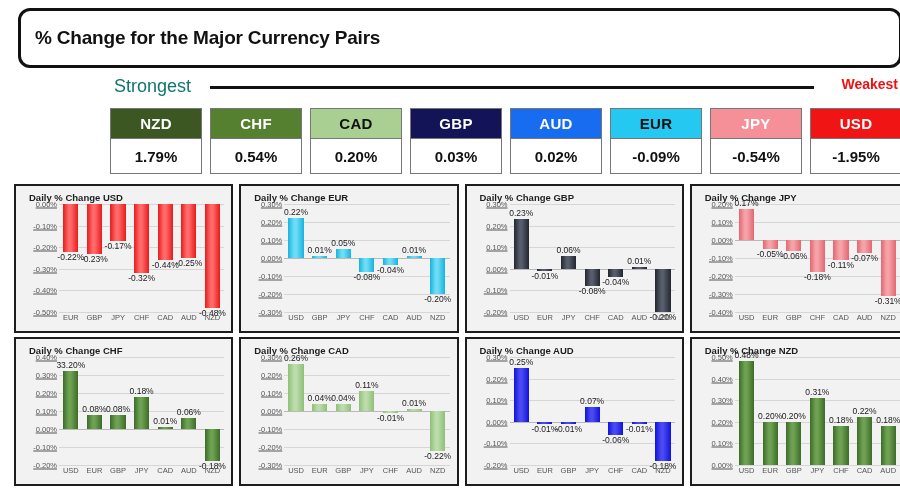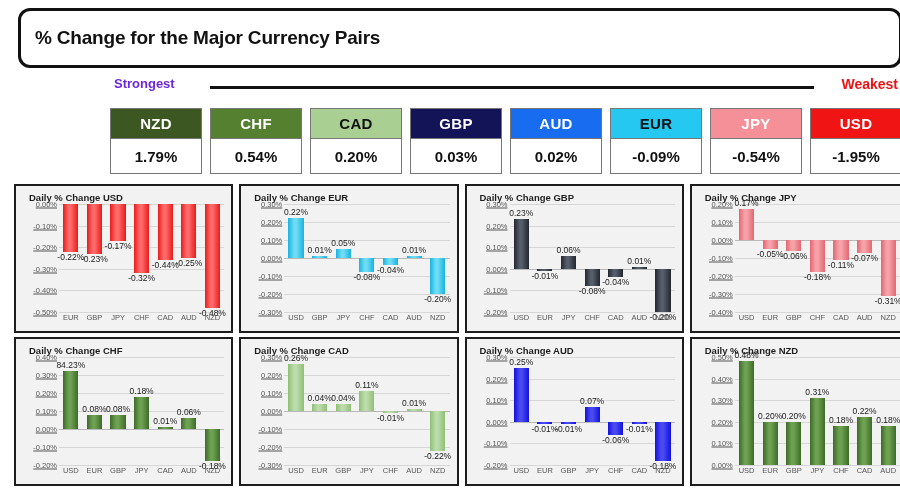--- a/index.html
+++ b/index.html
@@ -34,22 +34,22 @@
   }
   .logo .lg-x svg { position: absolute; left: 0; top: 0; }
   .logo .lg-b { letter-spacing: -0.5px; }
 
   
   .sw-row {
     position: absolute; left: 0; top: 76px; width: 900px; height: 22px;
     display: flex; align-items: center;
   }
   .sw-strong {
-    position: absolute; left: 104px; top: 0; font-size: 13px; font-weight: bold;
-    color: #6d28d9;
+    position: absolute; left: 104px; top: 0; font-size: 18px; font-weight: normal;
+    color: #0f766e;
   }
   .sw-weak {
     position: absolute; right: 12px; top: 0; font-size: 14px; font-weight: bold;
     color: #ee1111;
   }
   .sw-line {
     position: absolute; left: 200px; right: 96px; top: 10px; height: 3px;
     background: #111;
   }
 
@@ -448,21 +448,21 @@
             <div class="gridline" style="top: 16.6667%;"></div>
             <div class="gridline" style="top: 33.3333%;"></div>
             <div class="gridline" style="top: 50%;"></div>
             <div class="gridline" style="top: 66.6667%;"></div>
             <div class="gridline" style="top: 83.3333%;"></div>
             <div class="gridline" style="top: 100%;"></div>
             <div class="zeroline" style="top: 66.6667%;"></div>
             <div class="bars">
               <div class="bar-slot">
                 <div class="bar" style="top: 13.3333%; height: 53.3333%; background: linear-gradient(to right, rgb(61, 107, 40) 0%, rgb(110, 162, 82) 38%, rgb(110, 162, 82) 52%, rgb(61, 107, 40) 100%);"></div>
-                <div class="bar-label" style="top: calc(13.3333% - 11px);">84.23%</div>
+                <div class="bar-label" style="top: calc(13.3333% - 11px);">33.20%</div>
               </div>
               <div class="bar-slot">
                 <div class="bar" style="top: 53.3333%; height: 13.3333%; background: linear-gradient(to right, rgb(61, 107, 40) 0%, rgb(110, 162, 82) 38%, rgb(110, 162, 82) 52%, rgb(61, 107, 40) 100%);"></div>
                 <div class="bar-label" style="top: calc(53.3333% - 11px);">0.08%</div>
               </div>
               <div class="bar-slot">
                 <div class="bar" style="top: 53.3333%; height: 13.3333%; background: linear-gradient(to right, rgb(61, 107, 40) 0%, rgb(110, 162, 82) 38%, rgb(110, 162, 82) 52%, rgb(61, 107, 40) 100%);"></div>
                 <div class="bar-label" style="top: calc(53.3333% - 11px);">0.08%</div>
               </div>
               <div class="bar-slot">

